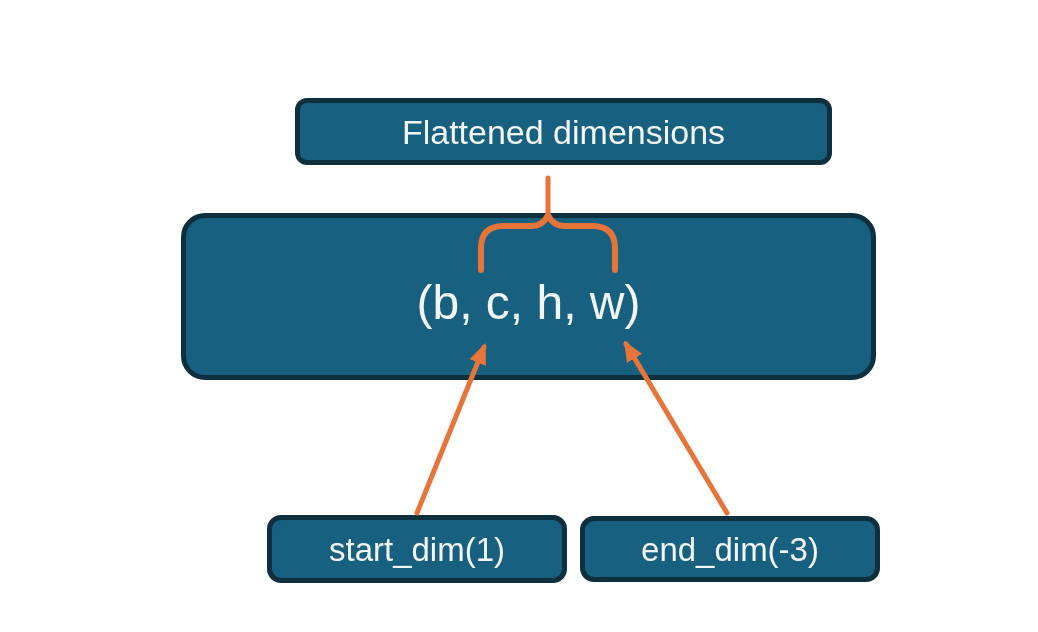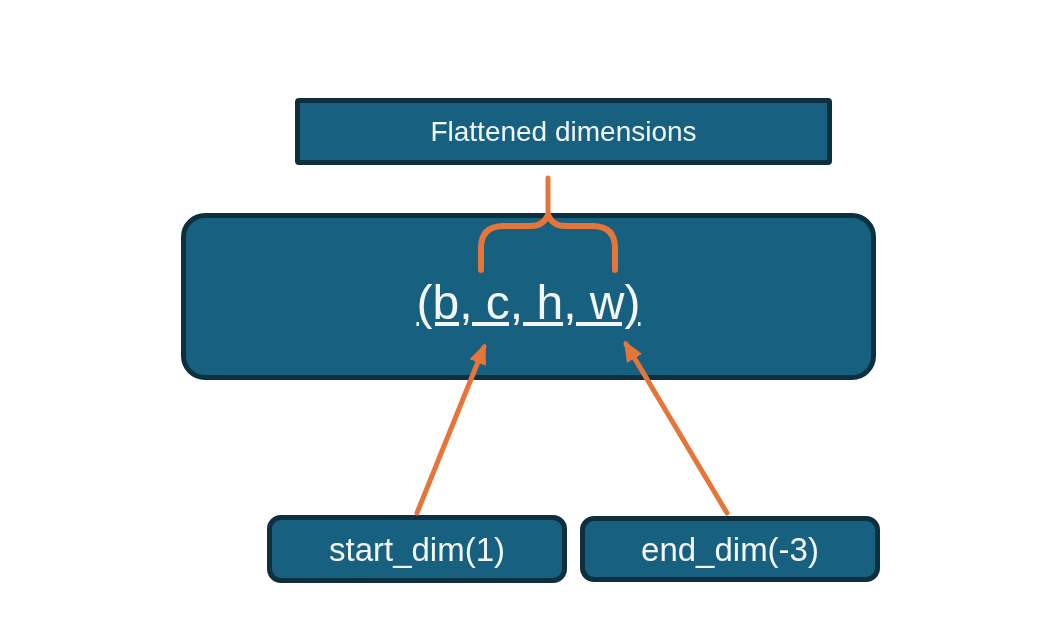--- a/index.html
+++ b/index.html
@@ -23,30 +23,29 @@
     color: #F2F6F7;
     display: flex;
     align-items: center;
     justify-content: center;
     text-align: center;
     line-height: 1;
   }
   .top-box {
     left: 295px; top: 98px;
     width: 537px; height: 67px;
-    border-radius: 4px;
-    font-size: 28px;
+    border-radius: 12px;
+    font-size: 34px;
   }
   .middle-box {
     left: 181px; top: 213px;
     width: 695px; height: 167px;
     border-radius: 24px;
     font-size: 48px;
     padding-top: 13px;
-    text-decoration: underline;
   }
   .small-box {
     border-radius: 14px;
     font-size: 33px;
   }
   .start-box { left: 267px; top: 515px; width: 300px; height: 68px; }
   .end-box   { left: 580px; top: 516px; width: 300px; height: 66px; }
   .overlay {
     position: absolute;
     left: 0; top: 0;

